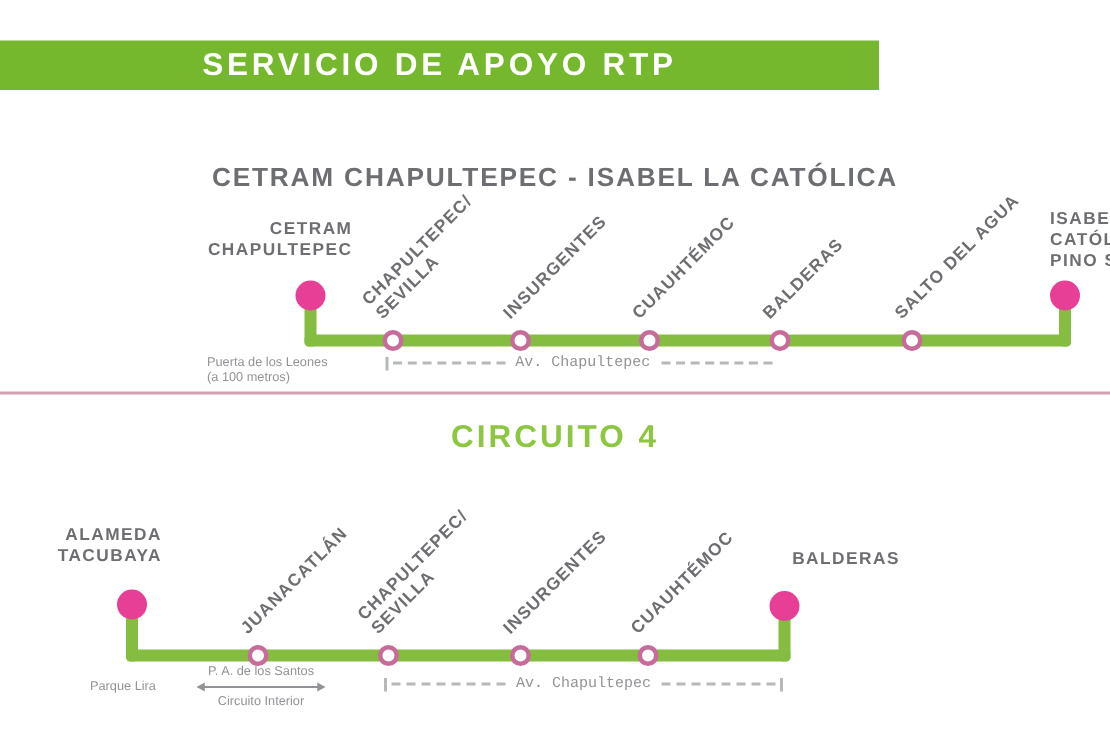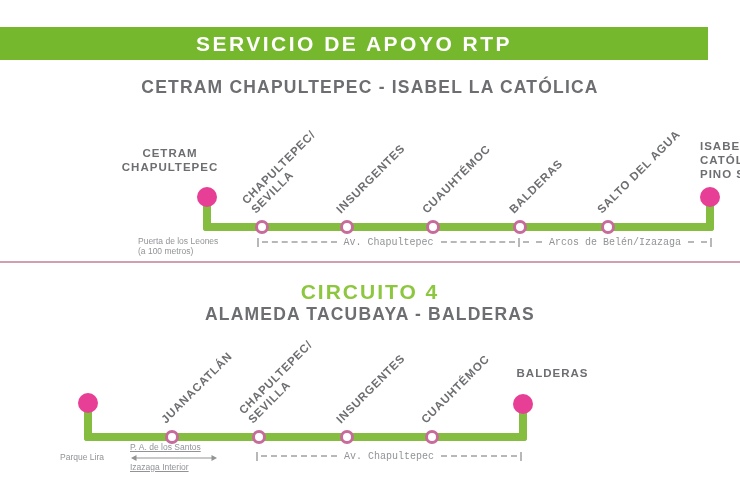--- a/index.html
+++ b/index.html
@@ -3,21 +3,21 @@
 <meta charset="utf-8">
 <style>
   html,body{margin:0;padding:0;background:#fff;}
   #canvas{
     position:relative;width:740px;height:499px;background:#ffffff;
     overflow:hidden;
     font-family:"Liberation Sans","DejaVu Sans",sans-serif;
   }
   
   .header-bar{
-    position:absolute;left:0;top:27px;width:708px;height:33px;
+    position:absolute;left:0;top:27px;width:586px;height:33px;
     background:var(--header-green,#76b82d);
     display:flex;align-items:center;justify-content:center;
   }
   .header-title{
     color:#ffffff;font-size:21px;font-weight:700;letter-spacing:2.5px;white-space:nowrap;
   }
   
   .circuit-title{
     position:absolute;left:0;width:740px;text-align:center;
     color:var(--title-green,#8dc63f);font-size:21px;font-weight:700;letter-spacing:2px;
@@ -38,54 +38,54 @@
     position:absolute;left:-7px;top:-7px;width:14px;height:14px;border-radius:50%;
     background:#ffffff;border:3px solid var(--stop-ring-pink,#c76b9b);box-sizing:border-box;display:block;
   }
   .st-lbl{
     position:absolute;left:-4px;bottom:11px;display:block;
     transform-origin:0 100%;transform:rotate(-45deg);
     font-size:11.5px;font-weight:700;letter-spacing:.8px;line-height:13px;
     color:var(--label-gray,#6d6e71);white-space:pre;
   }
   .term-lbl{
-    position:absolute;text-align:center;font-size:11.5px;font-weight:700;
+    position:absolute;text-align:right;font-size:11.5px;font-weight:700;
     letter-spacing:1px;line-height:14px;color:var(--label-gray,#6d6e71);white-space:pre;
   }
   .term-lbl.left-align{text-align:left;}
   
   .note{
     position:absolute;color:var(--note-gray,#919396);font-size:8.5px;line-height:10px;
     text-align:left;white-space:pre;
   }
   .road-row{
     position:absolute;display:flex;align-items:center;height:12px;
     color:var(--note-gray,#919396);font-size:10px;
   }
   .dash{flex:1;height:0;border-top:2px dashed #b6b8ba;margin:0 3px;}
   .tick{width:2px;height:9px;background:#b6b8ba;flex:0 0 auto;}
   .road-lbl{padding:0 4px;white-space:nowrap;flex:0 0 auto;font-family:Liberation Mono, monospace;}
   .crossing{
-    position:absolute;text-align:left;color:var(--note-gray,#919396);
-    font-size:8.5px;line-height:9.5px;text-decoration:underline;
+    position:absolute;text-align:center;color:var(--note-gray,#919396);
+    font-size:8.5px;line-height:9.5px;
   }
   .crossing svg{display:block;margin:1px auto;}
   
   .divider{position:absolute;left:0;width:740px;height:2px;background:var(--divider-pink,#d29fb2);}
 </style>
 </head>
 <body>
 
 <div id="canvas">
 
   <div class="header-bar">
     <span class="header-title">SERVICIO DE APOYO RTP</span>
   </div>
 
-  <div class="circuit-subtitle" style="top:77px">CETRAM CHAPULTEPEC - ISABEL LA CATÓLICA</div>
+  <div class="circuit-subtitle" style="top:108px">CETRAM CHAPULTEPEC - ISABEL LA CATÓLICA</div>
 
   <div class="route-line" style="left:203px;top:197px;width:8px;height:34px"></div>
   <div class="route-line" style="left:203px;top:223px;width:511px;height:8px"></div>
   <div class="route-line" style="left:706px;top:197px;width:8px;height:34px"></div>
 
   <span class="term-dot" style="left:197px;top:187px"></span>
   <span class="term-dot" style="left:700px;top:187px"></span>
   <div class="term-lbl" style="left:105px;top:146px;width:130px">CETRAM
 CHAPULTEPEC</div>
   <div class="term-lbl left-align" style="left:700px;top:139px">ISABEL LA
@@ -115,39 +115,33 @@
   </div>
 
   <div class="note" style="left:138px;top:236px;width:125px">Puerta de los Leones
 (a 100 metros)</div>
   <div class="road-row" style="left:257px;top:236px;width:261px">
     <span class="tick"></span>
     <span class="dash"></span>
     <span class="road-lbl">Av. Chapultepec</span>
     <span class="dash"></span>
   </div>
-  <div class="road-row" style="left:518px;top:236px;width:194px">
-    <span class="tick"></span>
-    <span class="dash"></span>
-    <span class="road-lbl">Arcos de Belén/Izazaga</span>
-    <span class="dash"></span>
-    <span class="tick"></span>
-  </div>
 
   <div class="divider" style="top:261px"></div>
 
   <div class="circuit-title" style="top:280px">CIRCUITO 4</div>
-  <div class="circuit-subtitle" style="top:304px">ALAMEDA TACUBAYA - BALDERAS</div>
 
   <div class="route-line" style="left:84px;top:403px;width:8px;height:38px"></div>
   <div class="route-line" style="left:84px;top:433px;width:443px;height:8px"></div>
   <div class="route-line" style="left:519px;top:404px;width:8px;height:37px"></div>
 
   <span class="term-dot" style="left:78px;top:393px"></span>
   <span class="term-dot" style="left:513px;top:394px"></span>
+  <div class="term-lbl" style="left:8px;top:350px;width:100px">ALAMEDA
+TACUBAYA</div>
   <div class="term-lbl" style="left:505px;top:366px;width:95px">BALDERAS</div>
 
   <div class="station" style="left:172px;top:437px">
     <span class="stop-dot"></span>
     <span class="st-lbl">JUANACATLÁN</span>
   </div>
   <div class="station" style="left:259px;top:437px">
     <span class="stop-dot"></span>
     <span class="st-lbl">CHAPULTEPEC/
 SEVILLA</span>
@@ -162,21 +156,21 @@
   </div>
 
   <div class="note" style="left:52px;top:452px;width:60px;text-align:center">Parque Lira</div>
   <div class="crossing" style="left:130px;top:443px;width:88px">
     <div>P. A. de los Santos</div>
     <svg width="88" height="8" viewBox="0 0 88 8">
       <path d="M5 4 H83" stroke="#919396" stroke-width="1.2" fill="none"></path>
       <path d="M6.5 1 L1 4 L6.5 7 Z" fill="#919396"></path>
       <path d="M81.5 1 L87 4 L81.5 7 Z" fill="#919396"></path>
     </svg>
-    <div>Izazaga Interior</div>
+    <div>Circuito Interior</div>
   </div>
   <div class="road-row" style="left:256px;top:450px;width:266px">
     <span class="tick"></span>
     <span class="dash"></span>
     <span class="road-lbl">Av. Chapultepec</span>
     <span class="dash"></span>
     <span class="tick"></span>
   </div>
 
 </div>

